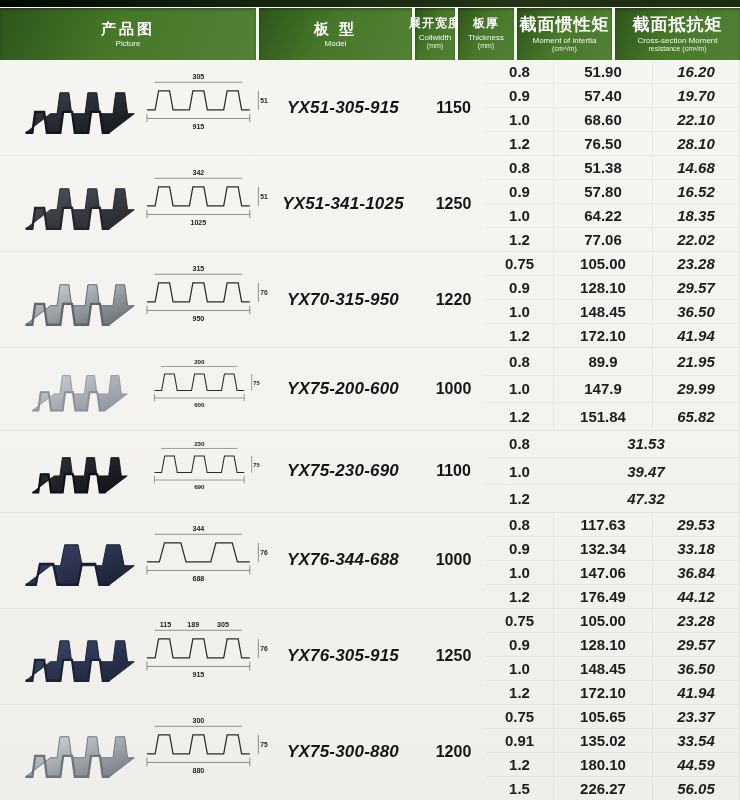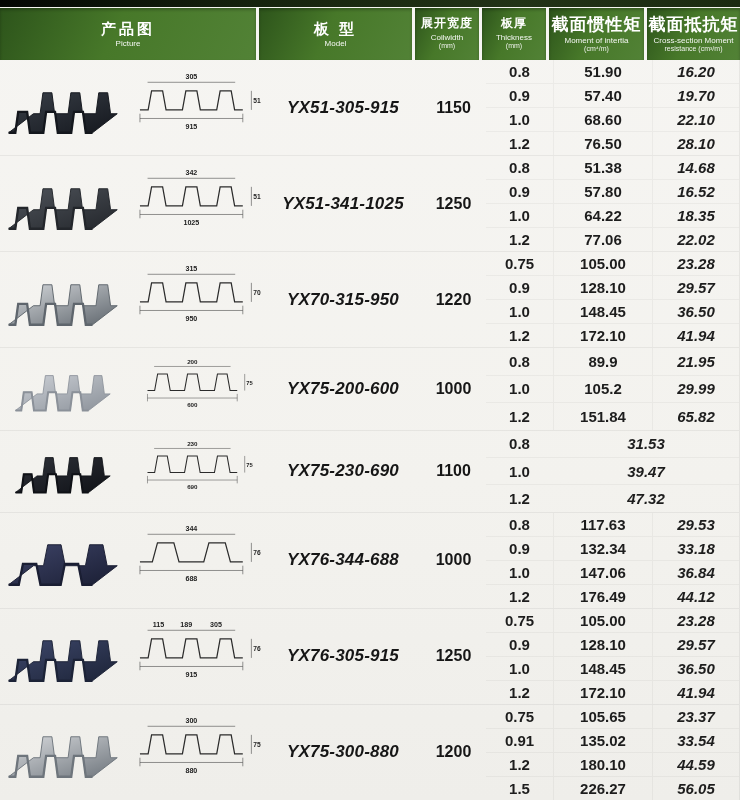--- a/index.html
+++ b/index.html
@@ -10,32 +10,32 @@
     display:flex;flex-direction:column;
   }
   .topstrip{height:7px;background:linear-gradient(90deg,#040704,#16230e 35%,#223317 70%,#1b2a11);flex:0 0 auto;}
   
   .thead{display:flex;height:52px;gap:3px;flex:0 0 auto;background:transparent;padding-top:1px;}
   .hcell{
     background:linear-gradient(115deg,#2d541b 0%,#477829 45%,#528236 100%);
     color:#fff;display:flex;flex-direction:column;align-items:center;justify-content:center;
     text-align:center;line-height:1.15;box-shadow:inset 0 2px 3px rgba(0,0,0,.25);
   }
-  .c0{width:256px}.c1{width:153px}.c2{width:64px}.c3{width:64px}.c4{width:95px}.c5{flex:1}
+  .c0{width:256px}.c1{width:153px}.c2{width:40px}.c3{width:56px}.c4{width:95px}.c5{flex:1}
   .zh{font-size:15px;font-weight:bold;letter-spacing:3px;white-space:nowrap;}
   .c2 .zh,.c3 .zh{font-size:12px;letter-spacing:1px;}
   .c4 .zh,.c5 .zh{font-size:17px;letter-spacing:1px;}
   .en{font-size:8px;margin-top:2px;opacity:.95;}
   .unit{font-size:7px;opacity:.9;}
   
   .tbody{flex:1;display:flex;flex-direction:column;}
   .group{display:flex;border-bottom:1px solid rgba(0,0,0,.055);}
   .group:last-child{border-bottom:none;}
   .cell{display:flex;align-items:center;justify-content:center;}
-  .pic{width:265px;justify-content:flex-start;gap:12px;padding-left:3px;box-sizing:border-box;}
+  .pic{width:265px;justify-content:flex-start;gap:2px;padding-left:20px;box-sizing:border-box;}
   .model{width:156px;font-size:17px;font-weight:600;color:#161616;letter-spacing:.2px;font-style:italic;}
   .coil{width:65px;font-size:16px;font-weight:600;color:#161616;}
   .nums{flex-direction:column;justify-content:space-around;align-items:stretch;}
   .thick{width:67px;}
   .inertia{width:98px;border-left:1px solid rgba(0,0,0,.04);border-right:1px solid rgba(0,0,0,.04);}
   .resist{flex:1;border-right:1px solid rgba(0,0,0,.06);font-style:italic;}
   .num{
     flex:1;display:flex;align-items:center;justify-content:center;
     font-size:15px;font-weight:600;color:#1d1d1d;
     border-bottom:1px solid rgba(0,0,0,.04);
@@ -256,21 +256,21 @@
         <div class="cell coil">
           <span>1000</span>
         </div>
         <div class="cell nums thick">
           <div class="num">0.8</div>
           <div class="num">1.0</div>
           <div class="num">1.2</div>
         </div>
         <div class="cell nums inertia">
           <div class="num">89.9</div>
-          <div class="num">105.2</div>
+          <div class="num">147.9</div>
           <div class="num">151.84</div>
         </div>
         <div class="cell nums resist">
           <div class="num">21.95</div>
           <div class="num">29.99</div>
           <div class="num">65.82</div>
         </div>
       </div>
       <div class="group" style="flex-grow: 3;">
         <div class="cell pic">

